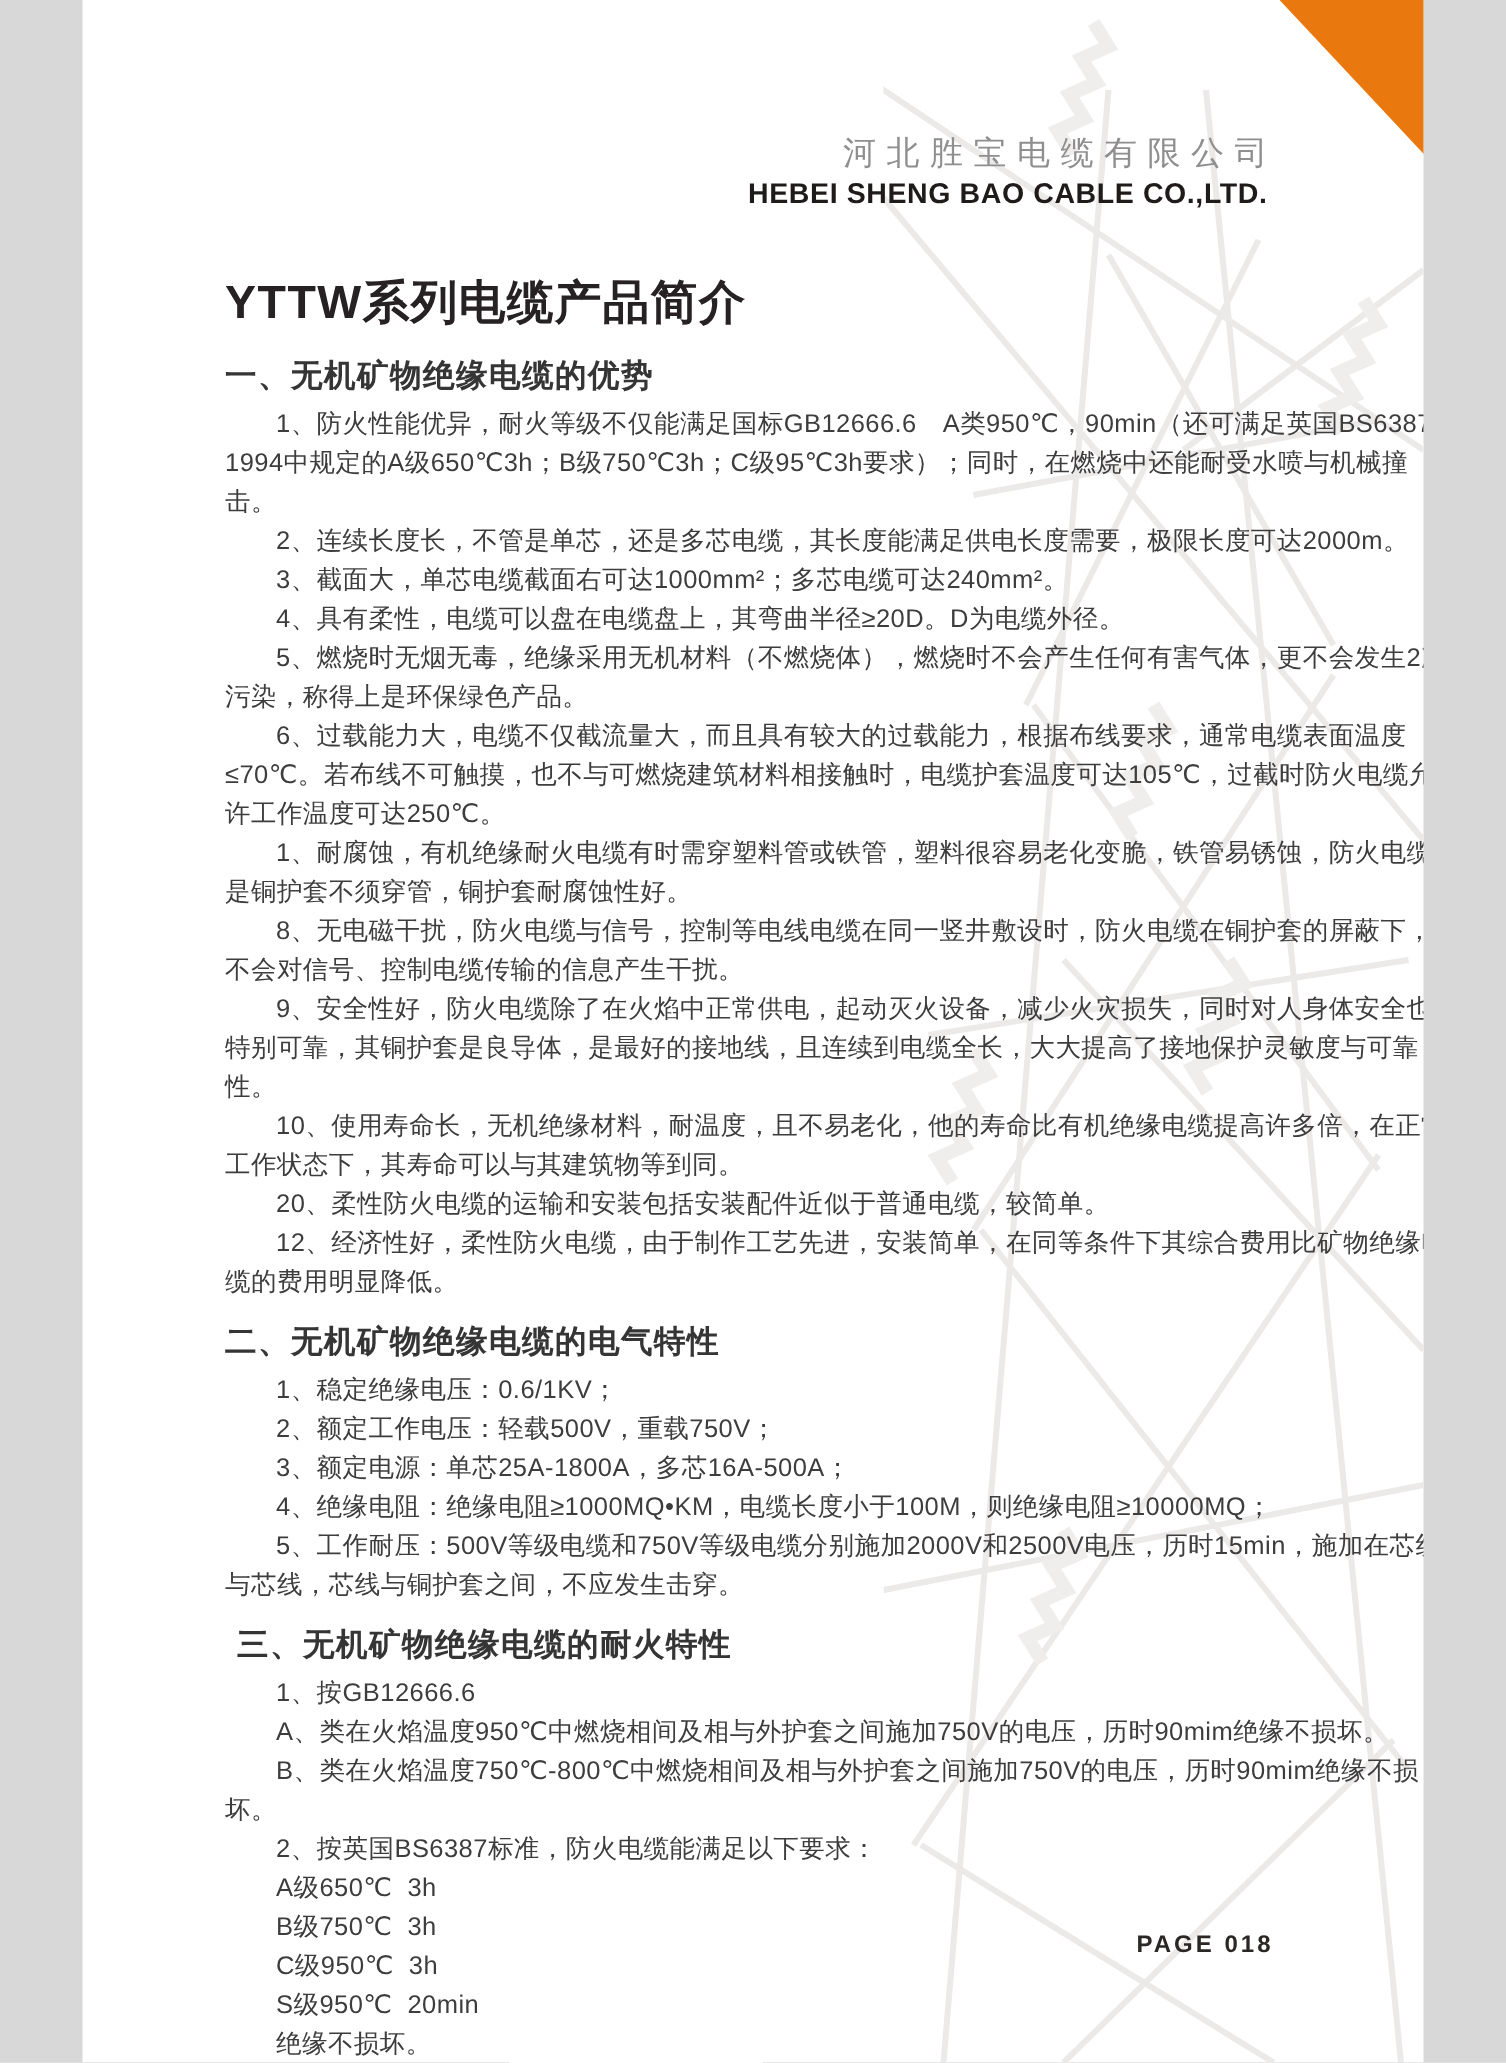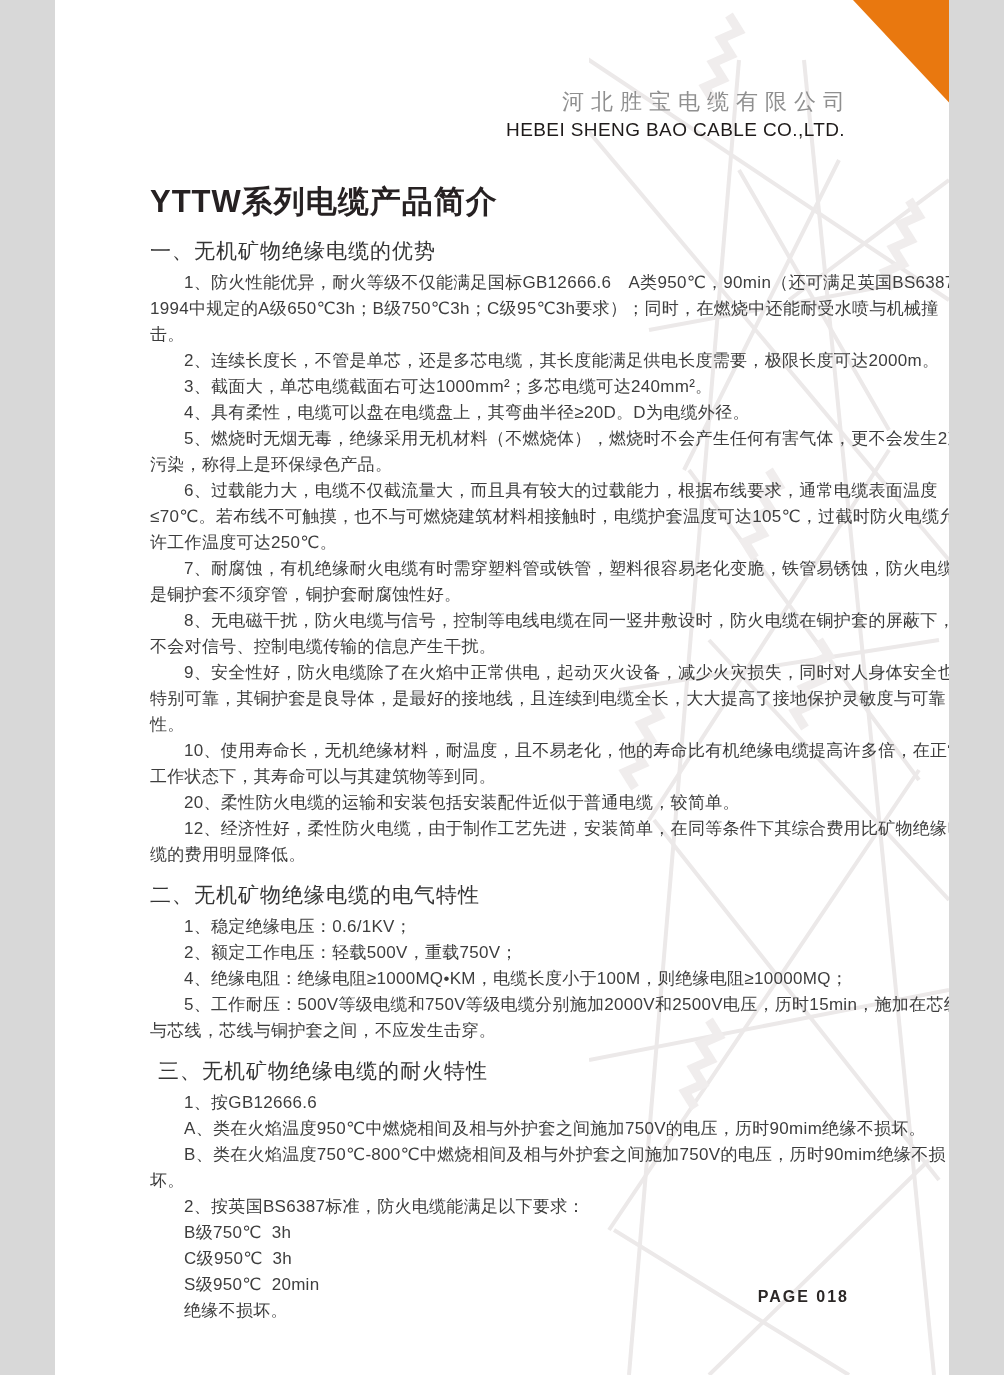--- a/index.html
+++ b/index.html
@@ -33,39 +33,39 @@
     text-align:right;
   }
   .company-cn {
     font-size:22px; line-height:24px;
     color:#8f8f8f;
     letter-spacing:7px; margin-right:-7px;
   }
   .company-en {
     margin-top:5px;
     font-size:19px; line-height:21px;
-    font-weight:normal; color:#1f1b1a;
+    font-weight:bold; color:#1f1b1a;
     letter-spacing:0.4px;
   }
 
   .content {
     position:absolute; left:95px; top:183px;
     width:816px;
   }
   .doc-title {
     margin:0 0 16px 0;
     text-align:left;
     font-size:31px; line-height:38px;
     font-weight:bold; color:#262122;
     letter-spacing:1px;
   }
   .section-heading {
     margin:13px 0 5px 0;
     font-size:21px; line-height:28px;
-    font-weight:400; color:#353535;
+    font-weight:700; color:#353535;
     letter-spacing:1px;
   }
   .section-heading.indent { padding-left:8px; }
   .para {
     margin:0;
     font-size:17px; line-height:26px;
     text-indent:2em;
     letter-spacing:0.3px;
     white-space:pre-wrap;
     color:#3d3d3d;
@@ -119,38 +119,40 @@
 
     <h1 class="doc-title">YTTW系列电缆产品简介</h1>
 
     <h2 class="section-heading">一、无机矿物绝缘电缆的优势</h2>
     <p class="para">1、防火性能优异，耐火等级不仅能满足国标GB12666.6　A类950℃，90min（还可满足英国BS6387-1994中规定的A级650℃3h；B级750℃3h；C级95℃3h要求）；同时，在燃烧中还能耐受水喷与机械撞击。</p>
     <p class="para">2、连续长度长，不管是单芯，还是多芯电缆，其长度能满足供电长度需要，极限长度可达2000m。</p>
     <p class="para">3、截面大，单芯电缆截面右可达1000mm²；多芯电缆可达240mm²。</p>
     <p class="para">4、具有柔性，电缆可以盘在电缆盘上，其弯曲半径≥20D。D为电缆外径。</p>
     <p class="para">5、燃烧时无烟无毒，绝缘采用无机材料（不燃烧体），燃烧时不会产生任何有害气体，更不会发生2次污染，称得上是环保绿色产品。</p>
     <p class="para">6、过载能力大，电缆不仅截流量大，而且具有较大的过载能力，根据布线要求，通常电缆表面温度≤70℃。若布线不可触摸，也不与可燃烧建筑材料相接触时，电缆护套温度可达105℃，过截时防火电缆允许工作温度可达250℃。</p>
-    <p class="para">7、耐腐蚀，有机绝缘耐火电缆有时需穿塑料管或铁管，塑料很容易老化变脆，铁管易锈蚀，防火电缆是铜护套不须穿管，铜护套耐腐蚀性好。</p>
+    <p class="para">1、耐腐蚀，有机绝缘耐火电缆有时需穿塑料管或铁管，塑料很容易老化变脆，铁管易锈蚀，防火电缆是铜护套不须穿管，铜护套耐腐蚀性好。</p>
     <p class="para">8、无电磁干扰，防火电缆与信号，控制等电线电缆在同一竖井敷设时，防火电缆在铜护套的屏蔽下，不会对信号、控制电缆传输的信息产生干扰。</p>
     <p class="para">9、安全性好，防火电缆除了在火焰中正常供电，起动灭火设备，减少火灾损失，同时对人身体安全也特别可靠，其铜护套是良导体，是最好的接地线，且连续到电缆全长，大大提高了接地保护灵敏度与可靠性。</p>
     <p class="para">10、使用寿命长，无机绝缘材料，耐温度，且不易老化，他的寿命比有机绝缘电缆提高许多倍，在正常工作状态下，其寿命可以与其建筑物等到同。</p>
     <p class="para">20、柔性防火电缆的运输和安装包括安装配件近似于普通电缆，较简单。</p>
     <p class="para">12、经济性好，柔性防火电缆，由于制作工艺先进，安装简单，在同等条件下其综合费用比矿物绝缘电缆的费用明显降低。</p>
 
     <h2 class="section-heading">二、无机矿物绝缘电缆的电气特性</h2>
     <p class="para">1、稳定绝缘电压：0.6/1KV；</p>
     <p class="para">2、额定工作电压：轻载500V，重载750V；</p>
+    <p class="para">3、额定电源：单芯25A-1800A，多芯16A-500A；</p>
     <p class="para">4、绝缘电阻：绝缘电阻≥1000MQ•KM，电缆长度小于100M，则绝缘电阻≥10000MQ；</p>
     <p class="para">5、工作耐压：500V等级电缆和750V等级电缆分别施加2000V和2500V电压，历时15min，施加在芯线与芯线，芯线与铜护套之间，不应发生击穿。</p>
 
     <h2 class="section-heading indent">三、无机矿物绝缘电缆的耐火特性</h2>
     <p class="para">1、按GB12666.6</p>
     <p class="para">A、类在火焰温度950℃中燃烧相间及相与外护套之间施加750V的电压，历时90mim绝缘不损坏。</p>
     <p class="para">B、类在火焰温度750℃-800℃中燃烧相间及相与外护套之间施加750V的电压，历时90mim绝缘不损坏。</p>
     <p class="para">2、按英国BS6387标准，防火电缆能满足以下要求：</p>
+    <p class="para">A级650℃  3h</p>
     <p class="para">B级750℃  3h</p>
     <p class="para">C级950℃  3h</p>
     <p class="para">S级950℃  20min</p>
     <p class="para">绝缘不损坏。</p>
 
   </div>
 
   <div class="page-number">PAGE 018</div>
 
 </div>

